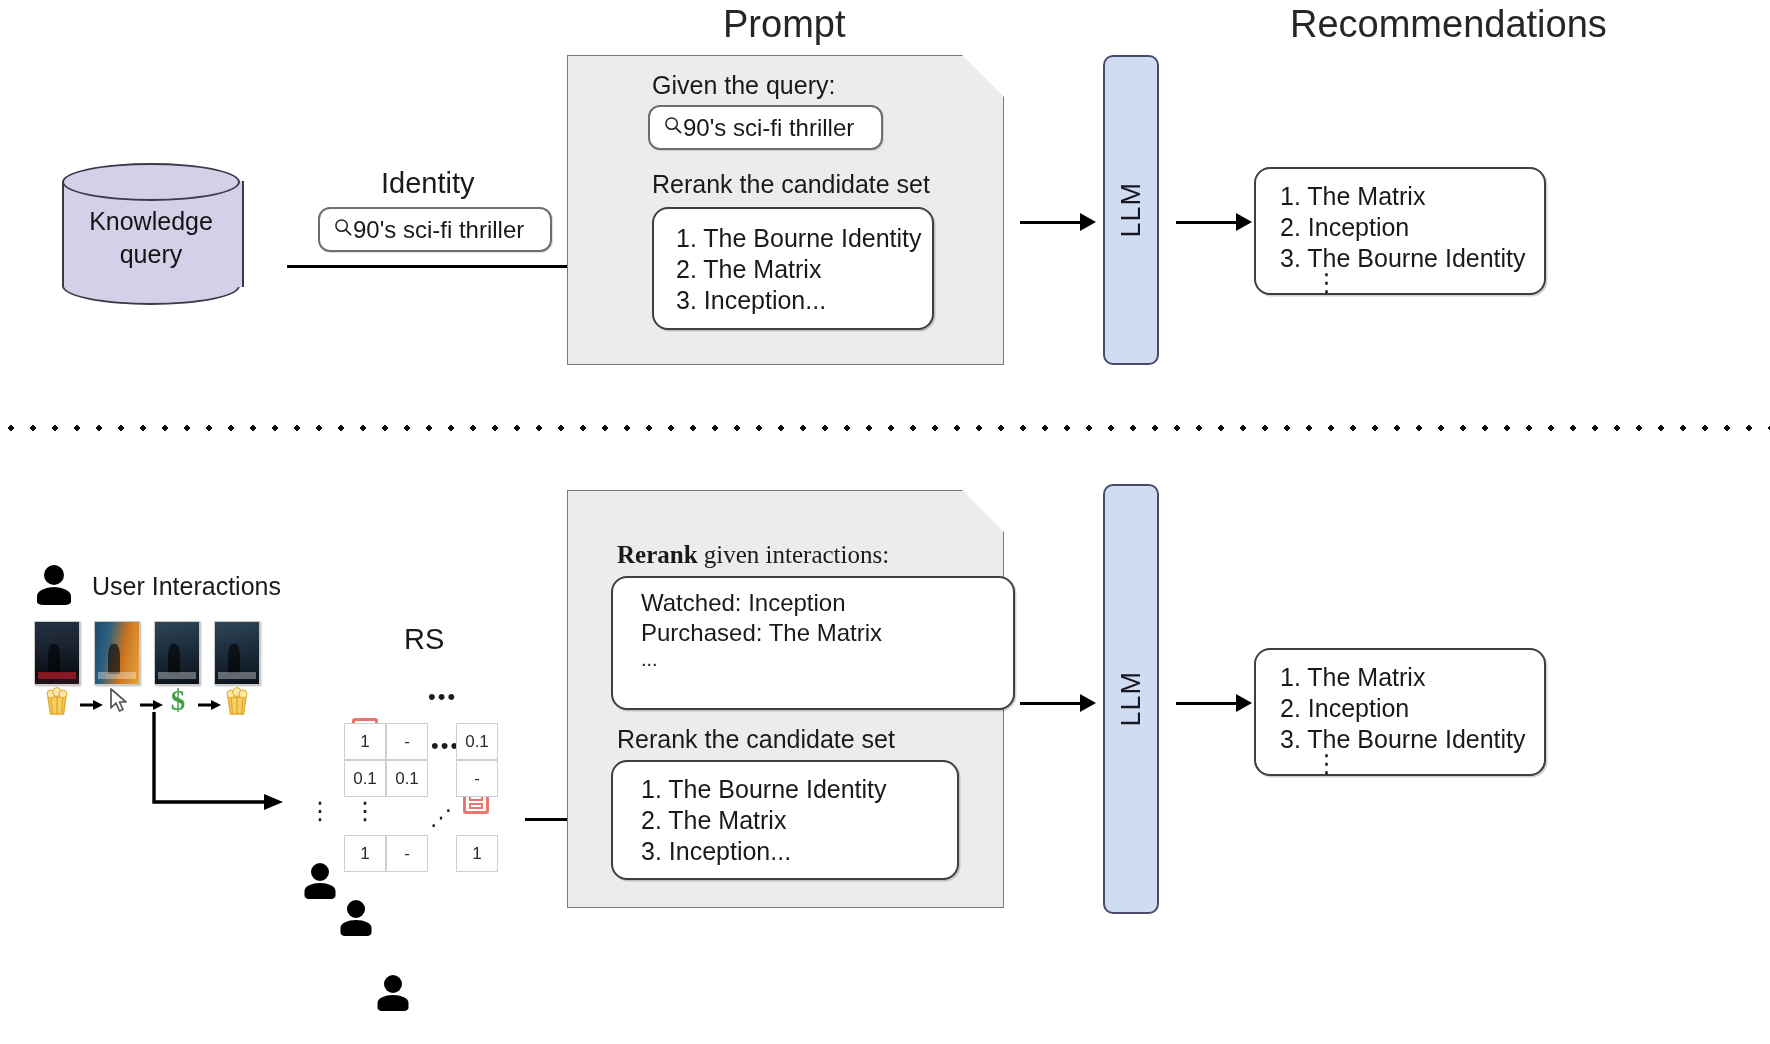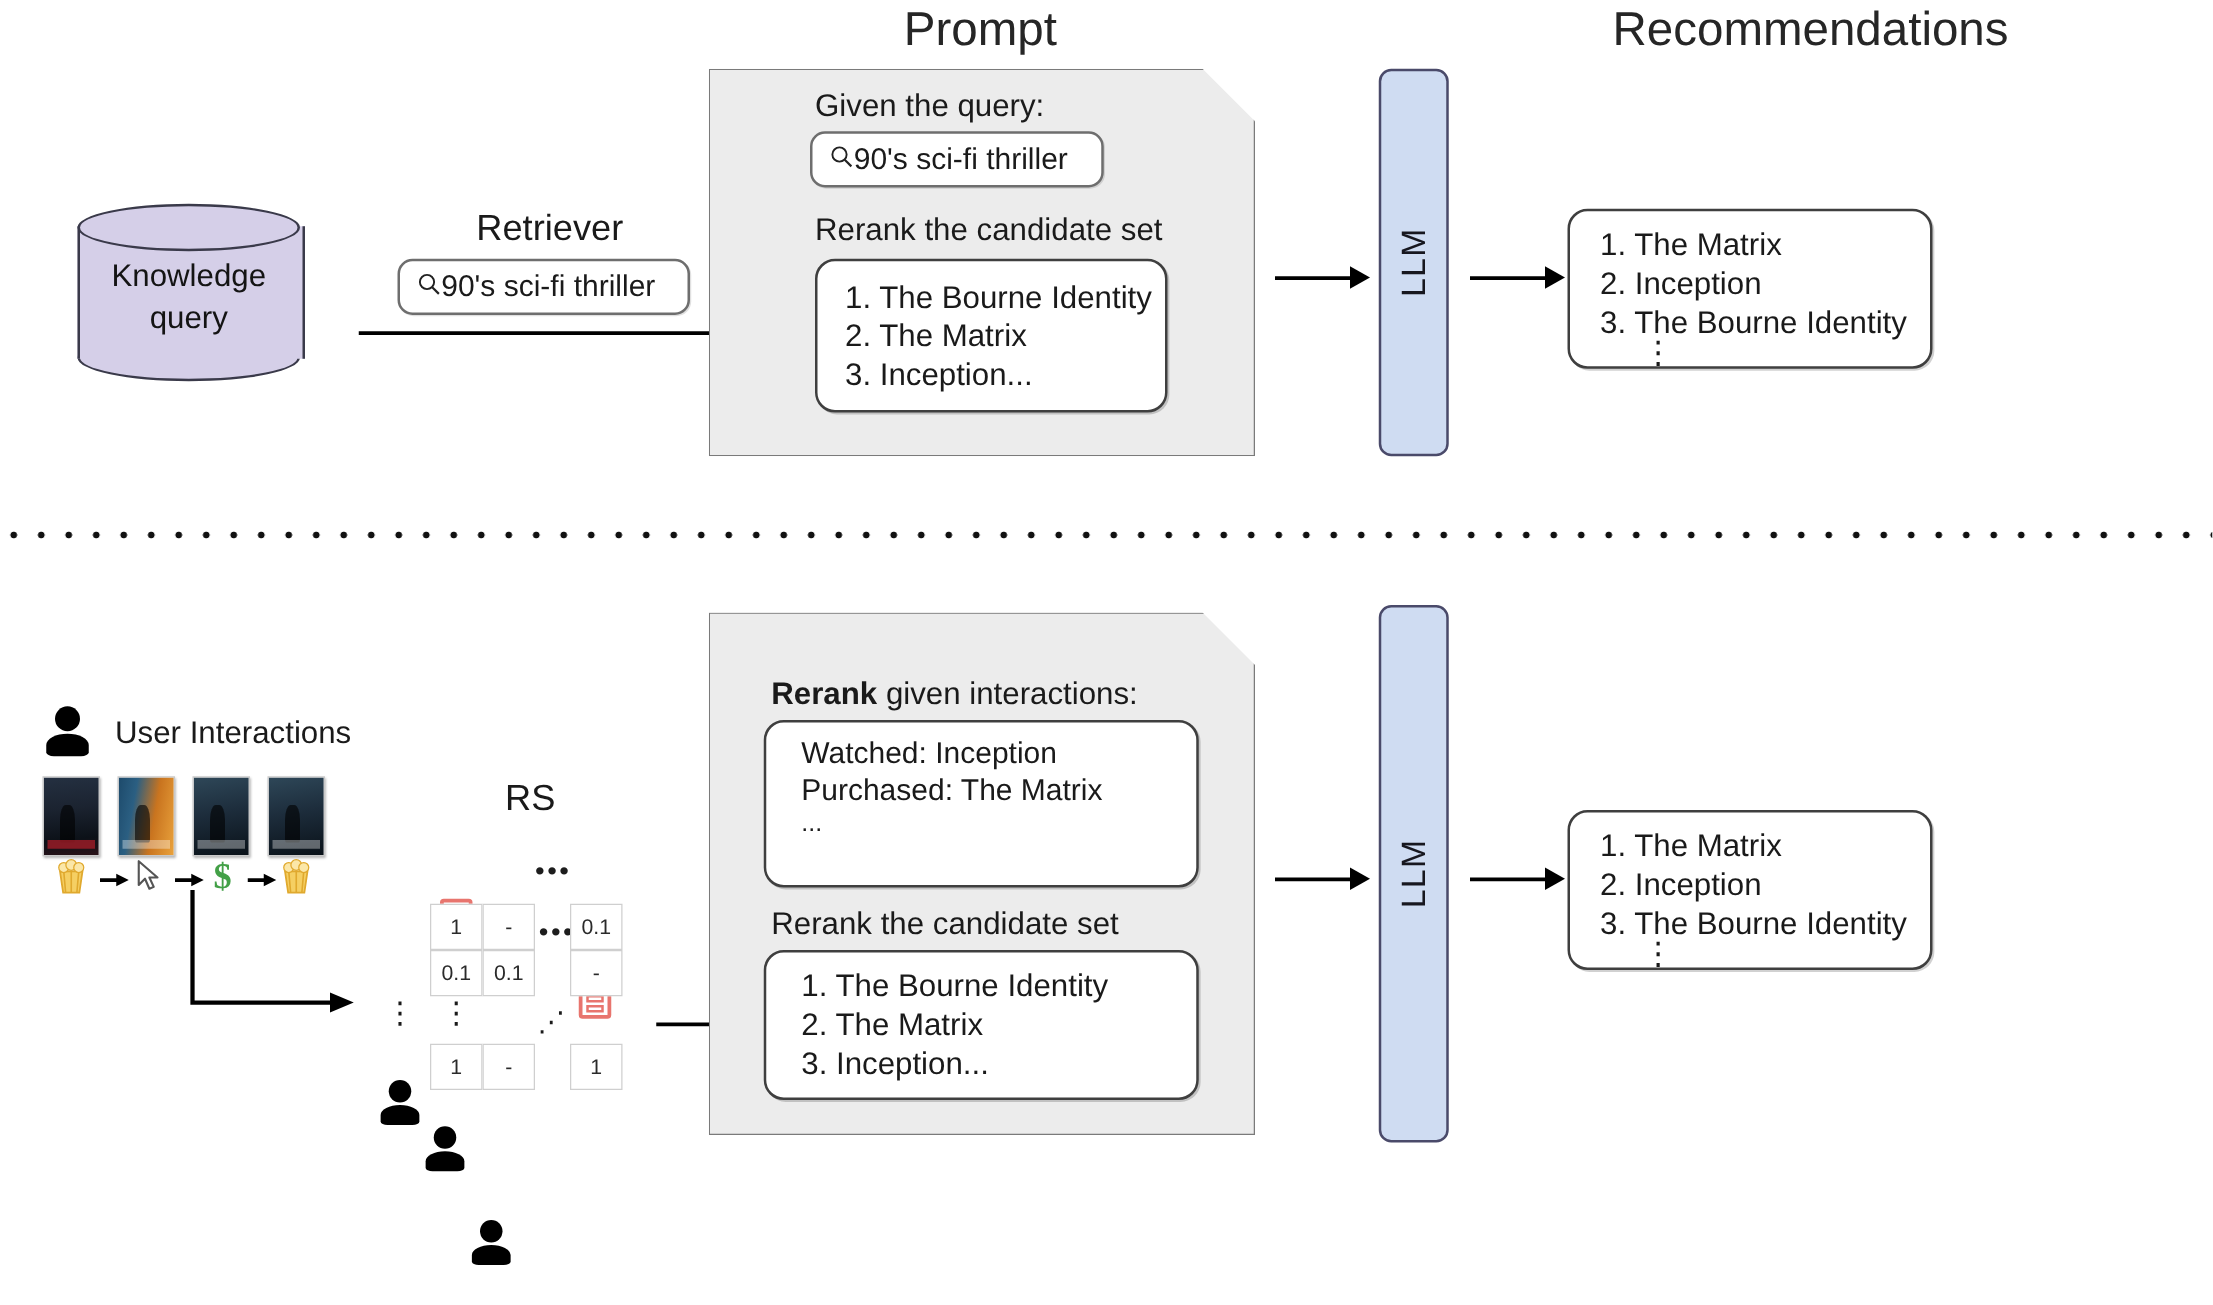--- a/index.html
+++ b/index.html
@@ -101,21 +101,21 @@
   <div class="cyl-body"></div>
   <div class="cyl-mask"></div>
   <div class="cyl-top"></div>
   <div class="cyl-txt">
     <div>Knowledge</div>
     <div>query</div>
   </div>
 </div>
 
 
-<div class="abs lbl" style="left:381px;top:167px;font-size:29px;">Retriever</div>
+<div class="abs lbl" style="left:381px;top:167px;font-size:29px;">Identity</div>
 <div class="abs pill" style="left:318px;top:207px;width:234px;height:45px;padding:0 14px;">
   <span style="flex:0 0 auto;">
     <svg width="19" height="19" viewBox="0 0 20 20">
         <circle cx="8" cy="8" r="6" fill="none" stroke="#222" stroke-width="1.6"></circle>
         <line x1="12.4" y1="12.4" x2="18" y2="18" stroke="#222" stroke-width="1.8"></line>
       </svg>
   </span>
   <span class="q">90's sci-fi thriller</span>
 </div>
 
@@ -306,25 +306,25 @@
 <div class="mcell" style="left:386px;top:835px;width:42px;height:37px;">-</div>
 <div class="mcell" style="left:456px;top:835px;width:42px;height:37px;">1</div>
 
 
 <div class="arrow-line" style="left:525px;top:818px;width:70px;"></div>
 <div class="arrow-head" style="left:593px;top:810px;"></div>
 
 
 <div class="abs sheet" style="left:567px;top:490px;width:437px;height:418px;"></div>
 
-<div class="abs lbl" style="left:617px;top:541px;">
+<div class="abs lbl" style="left:617px;top:541px;font-family:Liberation Serif, serif;">
   <b class="bold">Rerank</b><span> given interactions:</span>
 </div>
 
-<div class="abs card" style="left:611px;top:576px;width:348px;height:134px;padding:10px 0 0 28px;">
+<div class="abs card" style="left:611px;top:576px;width:404px;height:134px;padding:10px 0 0 28px;">
   <div class="li" style="font-size:24px;line-height:30px;">Watched: Inception</div>
   <div class="li" style="font-size:24px;line-height:30px;">Purchased: The Matrix</div>
   <div class="li" style="font-size:20px;line-height:22px;">...</div>
 </div>
 
 <div class="abs lbl" style="left:617px;top:725px;">Rerank the candidate set</div>
 
 <div class="abs card" style="left:611px;top:760px;width:348px;height:120px;padding:12px 0 0 28px;">
   <div class="li">1. The Bourne Identity</div>
   <div class="li">2. The Matrix</div>

